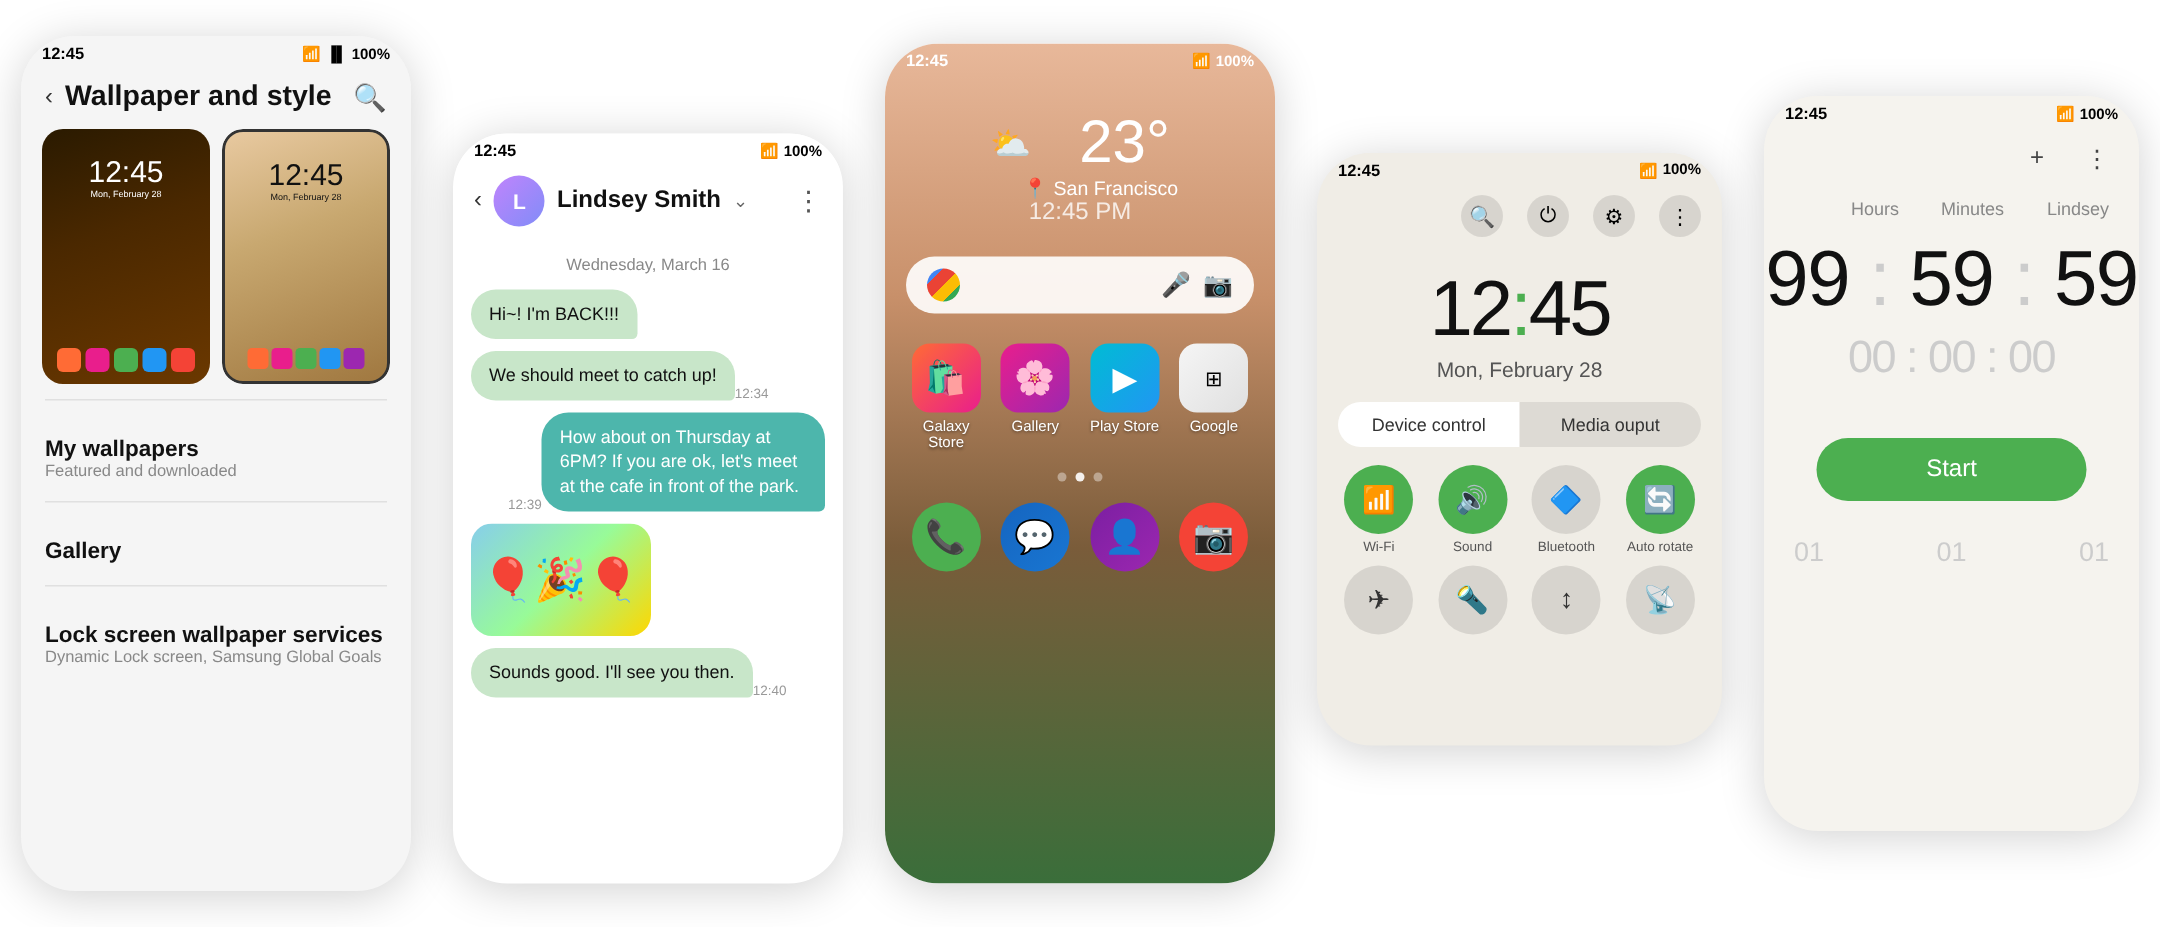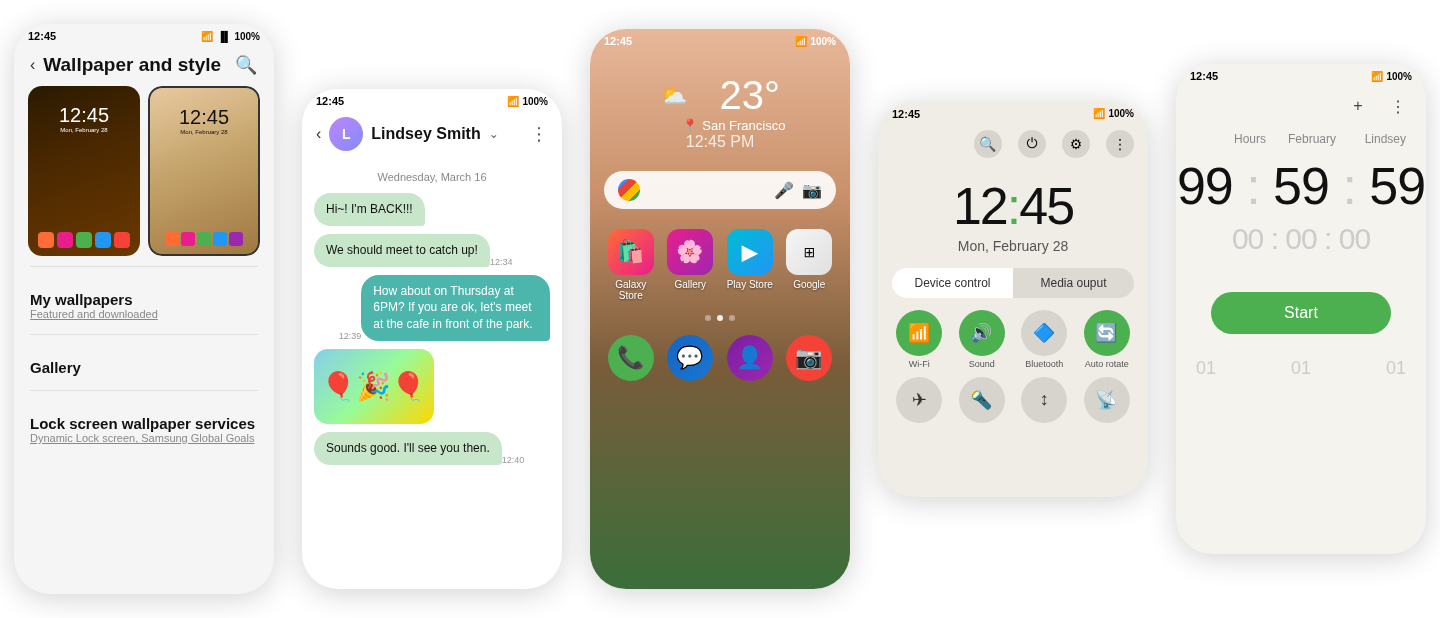--- a/index.html
+++ b/index.html
@@ -144,21 +144,20 @@
       padding: 14px 16px 4px;
     }
     .phone1-section-title {
       font-size: 15px;
       font-weight: 600;
       color: #111;
     }
     .phone1-section-sub {
       font-size: 11px;
       color: #888;
-      text-decoration: underline;
     }
     .phone1-divider {
       height: 1px;
       background: #e0e0e0;
       margin: 10px 16px;
     }
 
     
     .phone2 {
       width: 260px;
@@ -765,21 +764,21 @@
       <span>📶</span>
       <span>100%</span>
     </div>
   </div>
   <div class="phone5-toolbar">
     <div class="toolbar-icon">+</div>
     <div class="toolbar-icon">⋮</div>
   </div>
   <div class="stopwatch-header">
     <span class="sw-col-label">Hours</span>
-    <span class="sw-col-label">February</span>
+    <span class="sw-col-label">Minutes</span>
     <span class="sw-col-label">Lindsey</span>
   </div>
   <div class="stopwatch-main-time">
     <span style="color:#111">99</span>
     <span class="sw-colon"> : </span>
     <span style="color:#111">59</span>
     <span class="sw-colon"> : </span>
     <span style="color:#111">59</span>
   </div>
   <div class="stopwatch-secondary">

